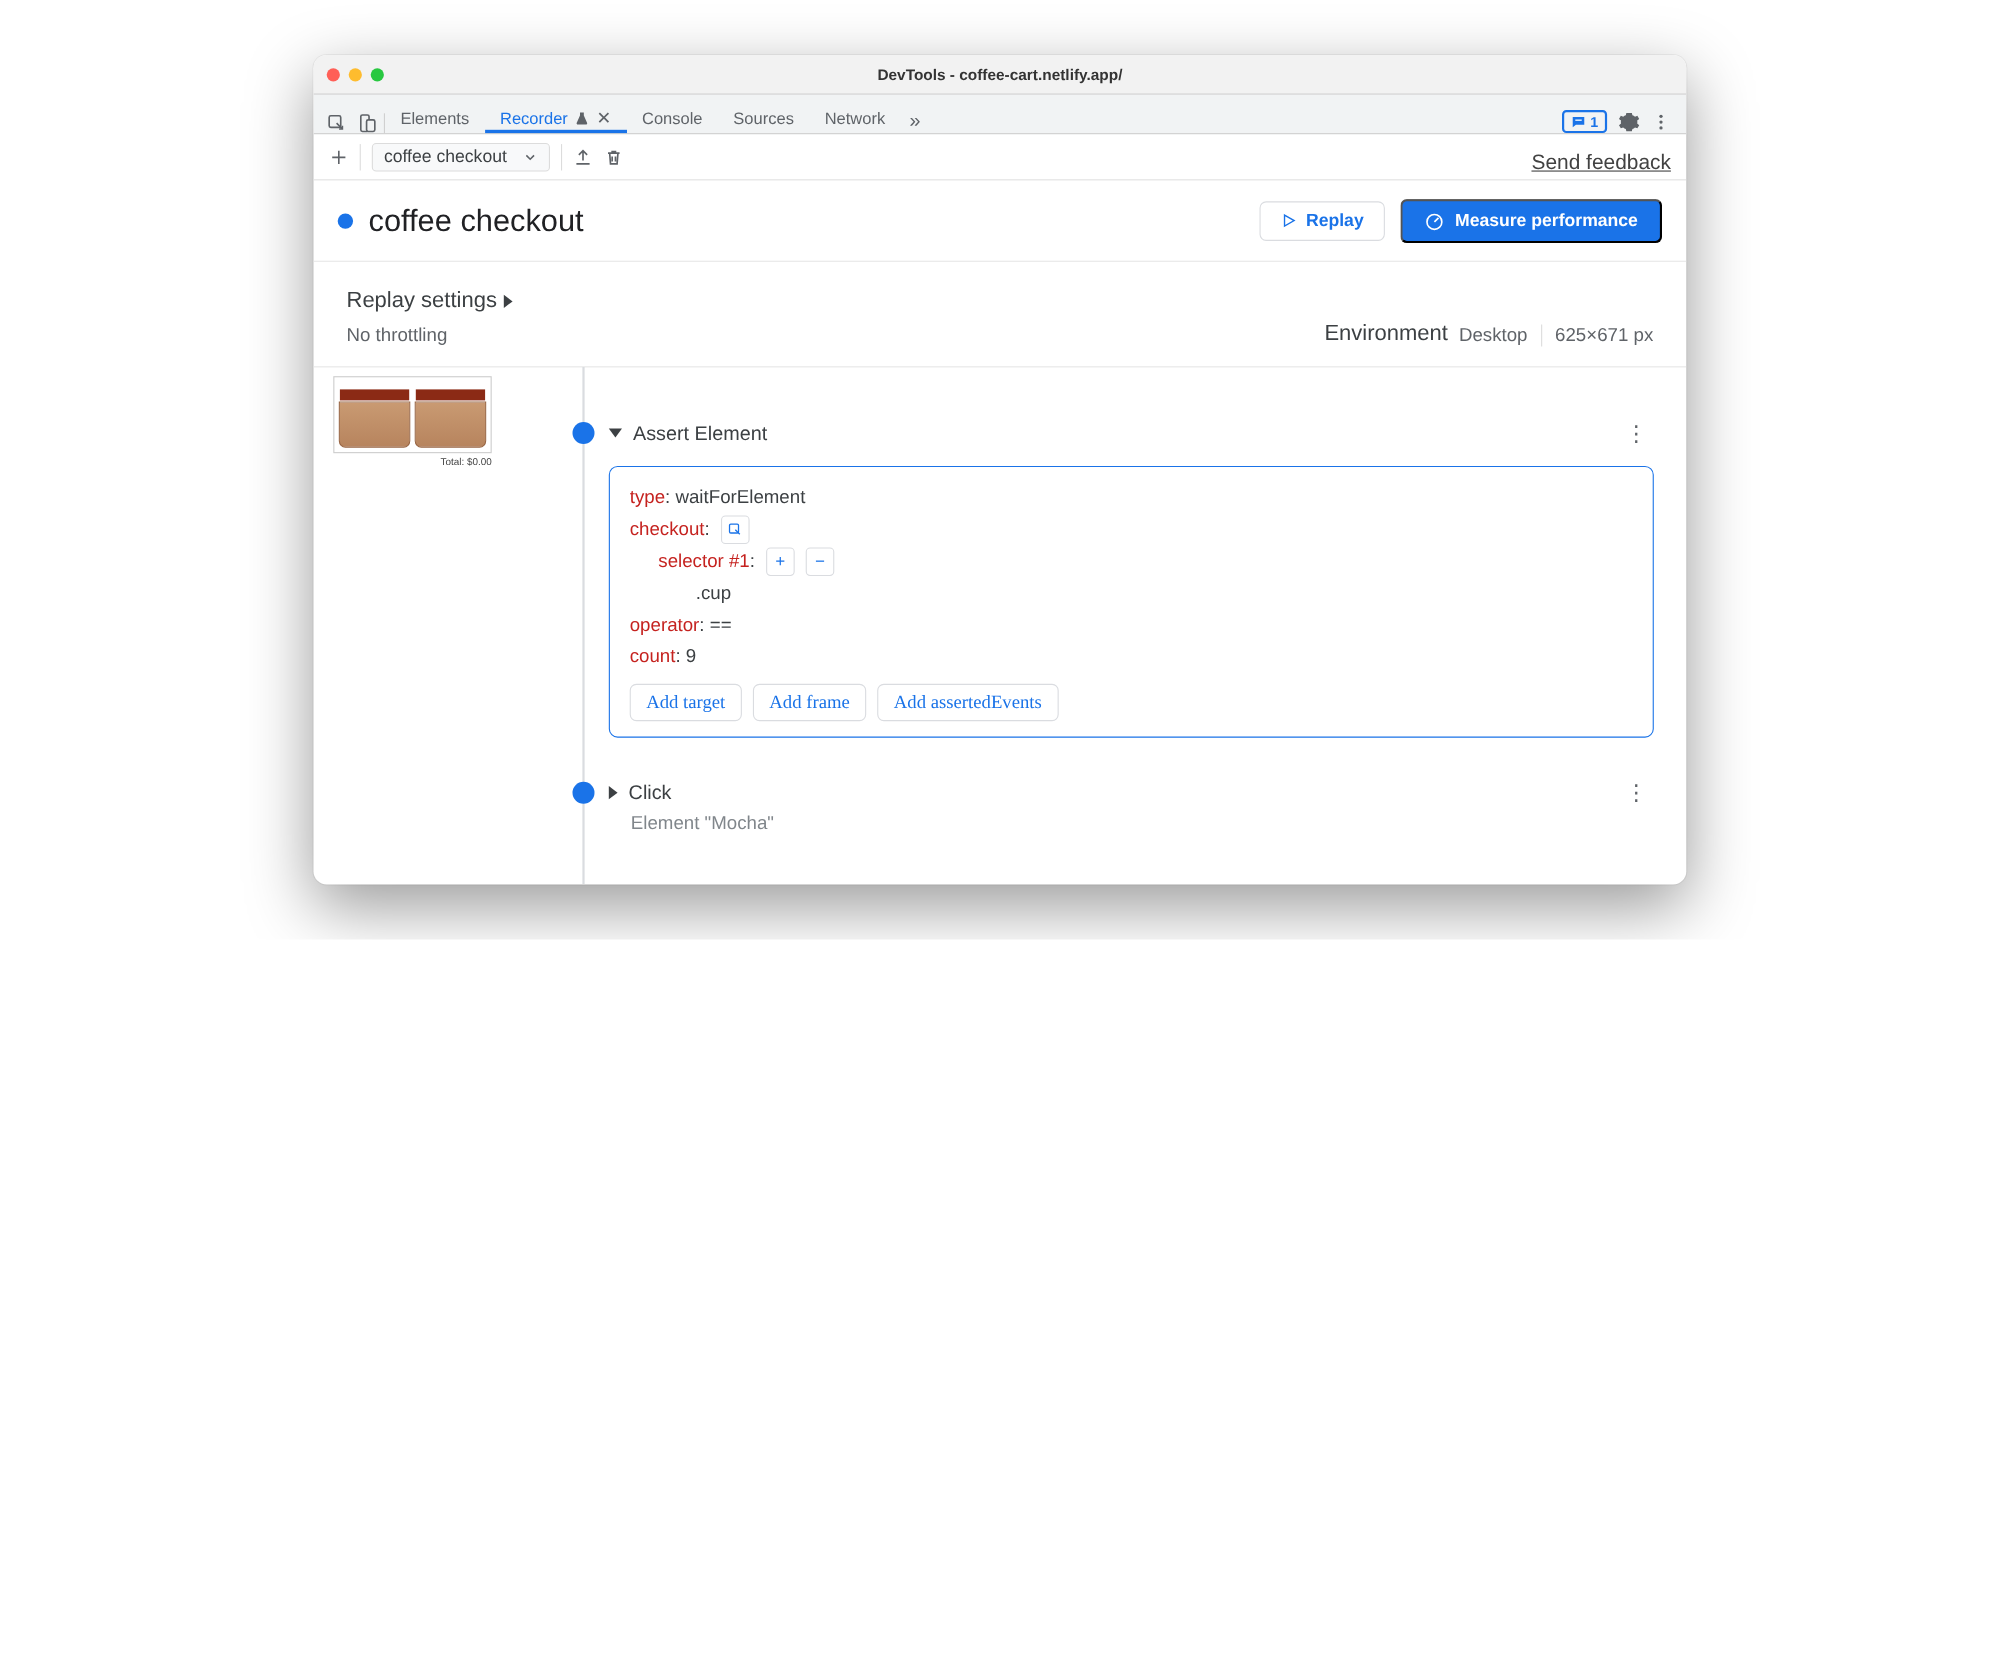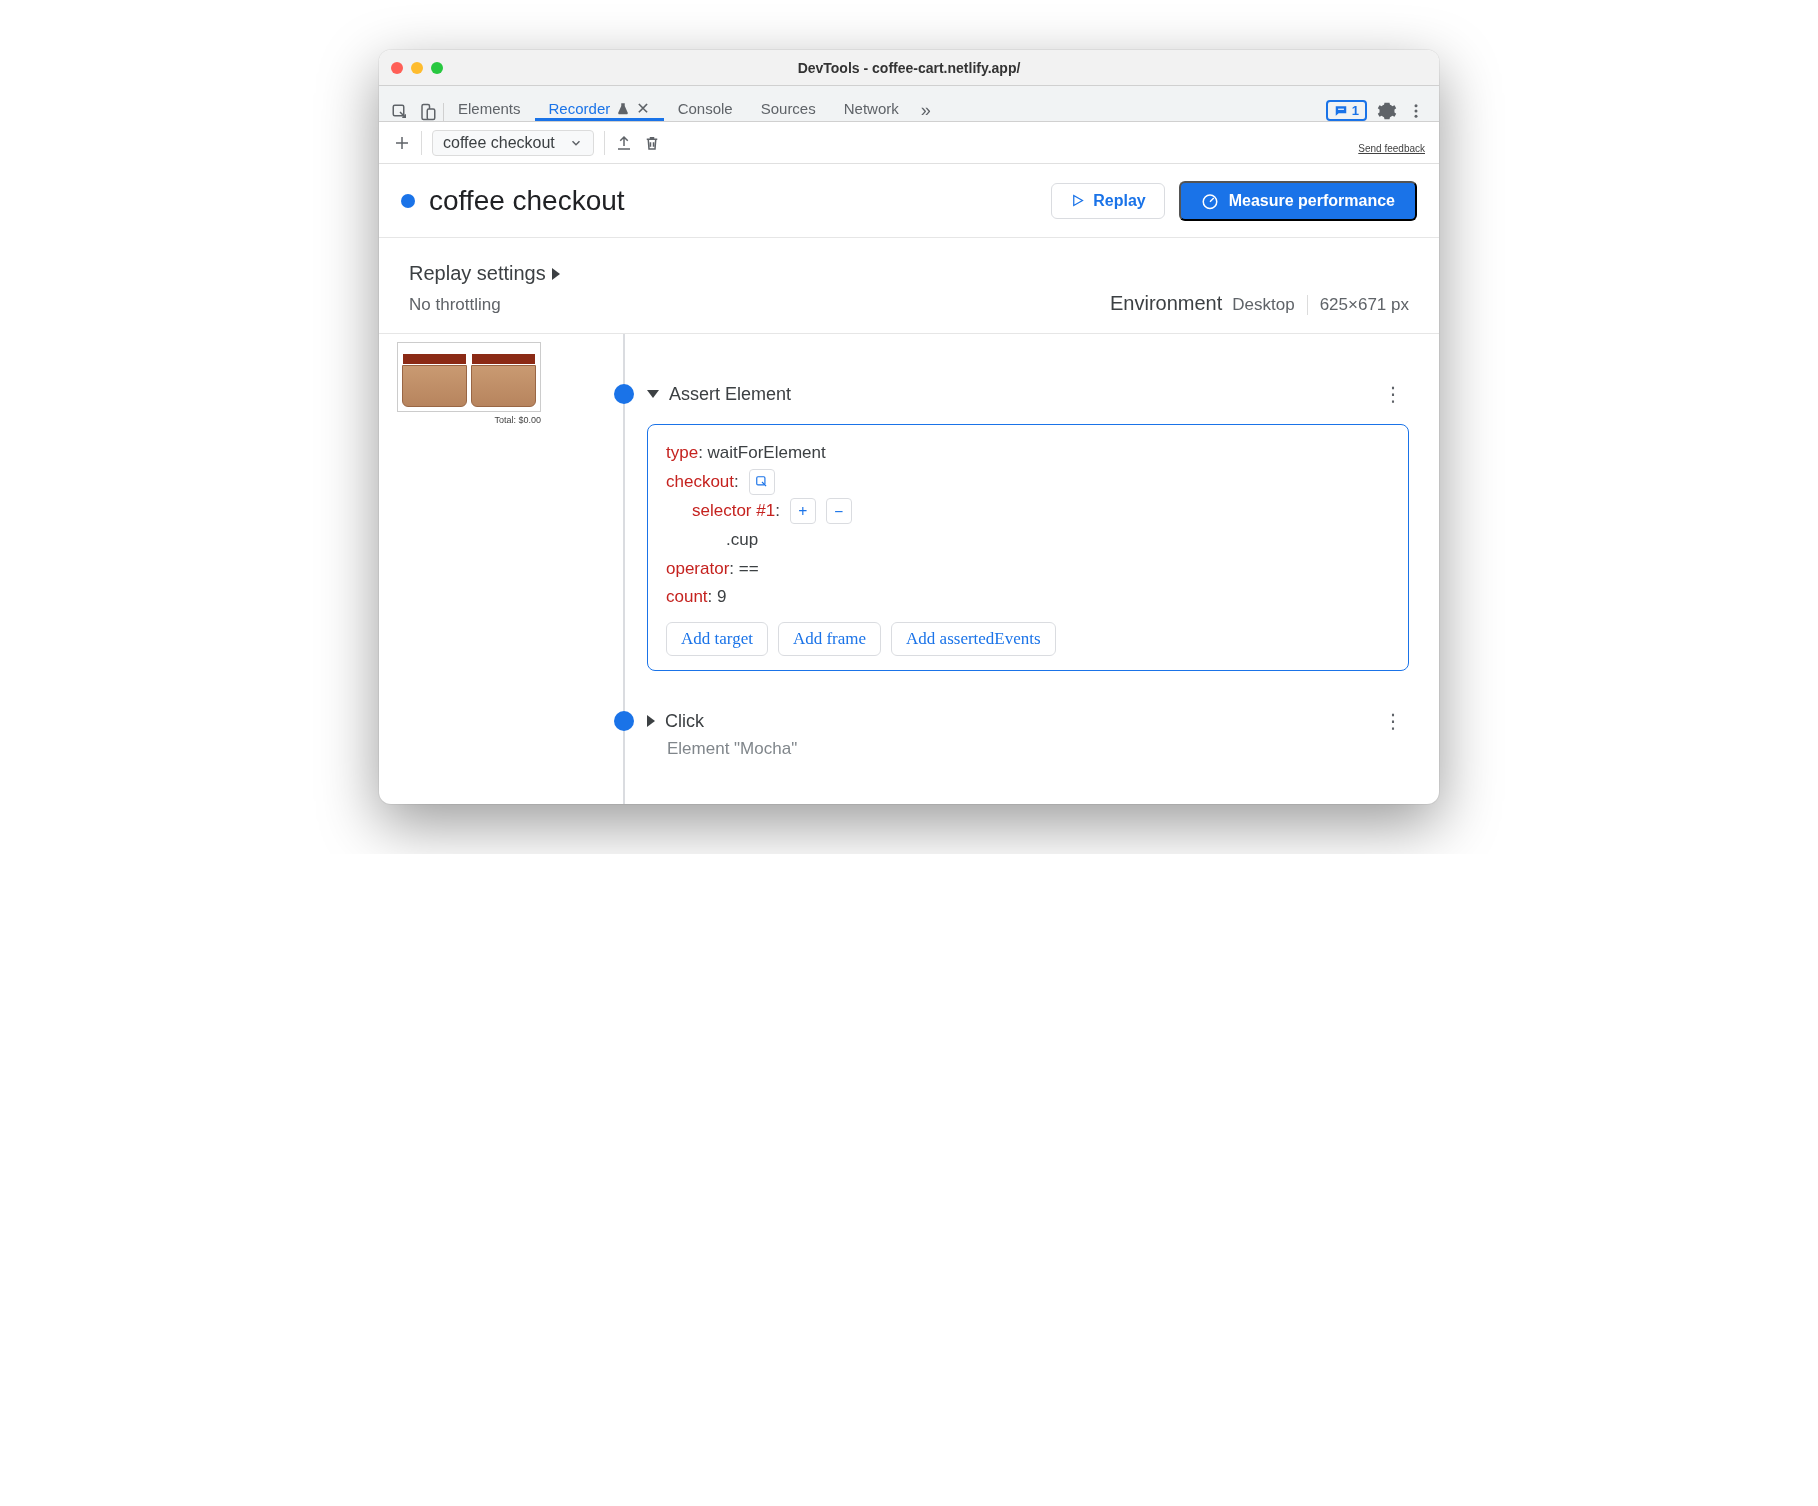--- a/index.html
+++ b/index.html
@@ -1,19 +1,19 @@
 <!DOCTYPE html>
 <html><head>
 <meta charset="utf-8">
 <style>
 * { margin: 0; padding: 0; box-sizing: border-box; font-family: -apple-system, BlinkMacSystemFont, "Segoe UI", Helvetica, Arial, sans-serif; }
 body { background: #fff; padding: 50px; }
 
 .window {
-  width: 1060px;
+  width: 1248px;
   margin: 0 auto;
   border-radius: 12px;
   overflow: hidden;
   box-shadow: 0 20px 60px rgba(0,0,0,0.4), 0 0 0 1px rgba(0,0,0,0.05);
   background: #fff;
 }
 
 
 .titlebar { height: 36px; background: #f2f2f2; display: flex; align-items: center; padding: 0 12px; position: relative; border-bottom: 1px solid #d0d0d0; }
 .traffic-lights { display: flex; gap: 8px; }
@@ -32,21 +32,21 @@
 .tab.active { color: #1a73e8; border-bottom-color: #1a73e8; }
 .tab-close { font-size: 16px; color: #5f6368; }
 .overflow-chevron { display:flex; align-items:center; padding: 0 8px; color:#5f6368; font-size: 18px;}
 .ts-right { display: flex; align-items: center; gap: 10px; padding: 0 8px; }
 .badge-msg { display:flex; align-items:center; gap:4px; border:2px solid #1a73e8; border-radius:4px; padding:1px 6px; color:#1a73e8; font-size:13px; font-weight:600; }
 
 
 .rec-toolbar { height: 42px; display: flex; align-items: center; padding: 0 14px; border-bottom: 1px solid #e0e0e0; gap: 10px; }
 .rec-select { display:flex; align-items:center; gap:14px; border:1px solid #dcdcdc; background:#f8f9fa; border-radius:4px; padding:3px 10px; font-size:16px; color:#3c4043; }
 .rec-divider { width:1px; height:24px; background:#dcdcdc; }
-.rec-right { margin-left:auto; font-size:10px; text-decoration:underline; color:#424242;margin-top:12px; }
+.rec-right { margin-left:auto; font-size:19px; text-decoration:underline; color:#424242;margin-top:12px; }
 .flex-spacer { flex:1; }
 
 
 .header-row { height:74px; display:flex; align-items:center; padding:0 22px; border-bottom:1px solid #e6e6e6; gap:14px; }
 .status-dot-blue { width:14px; height:14px; border-radius:50%; background:#1a73e8; }
 .header-title { font-size:28px; color:#202124; font-weight:400; }
 .btn-replay { margin-left:auto; display:inline-flex; align-items:center; gap:8px; border:1px solid #dadce0; background:#fff; color:#1a73e8; font-weight:600; font-size:16px; padding:8px 18px; border-radius:6px;text-align:right; }
 .btn-measure { display:inline-flex; align-items:center; gap:10px; background:#1a73e8; color:#fff; font-weight:600; font-size:16px; padding:9px 20px; border-radius:6px; }
 
 

